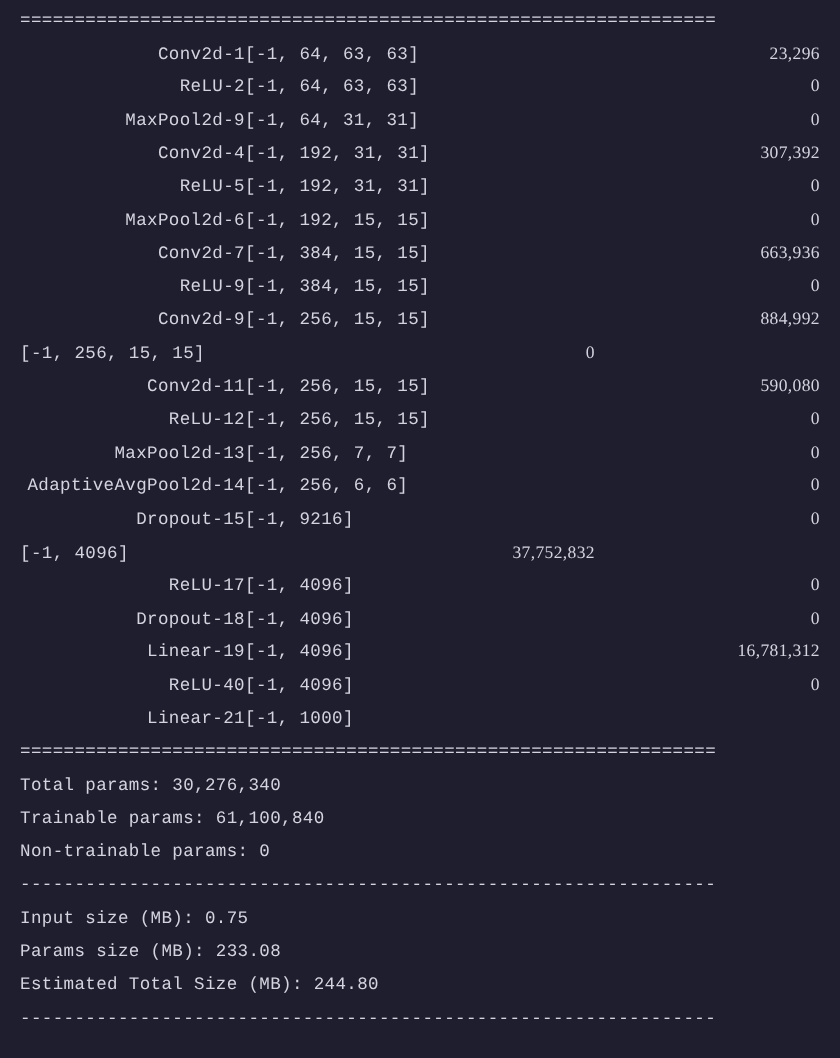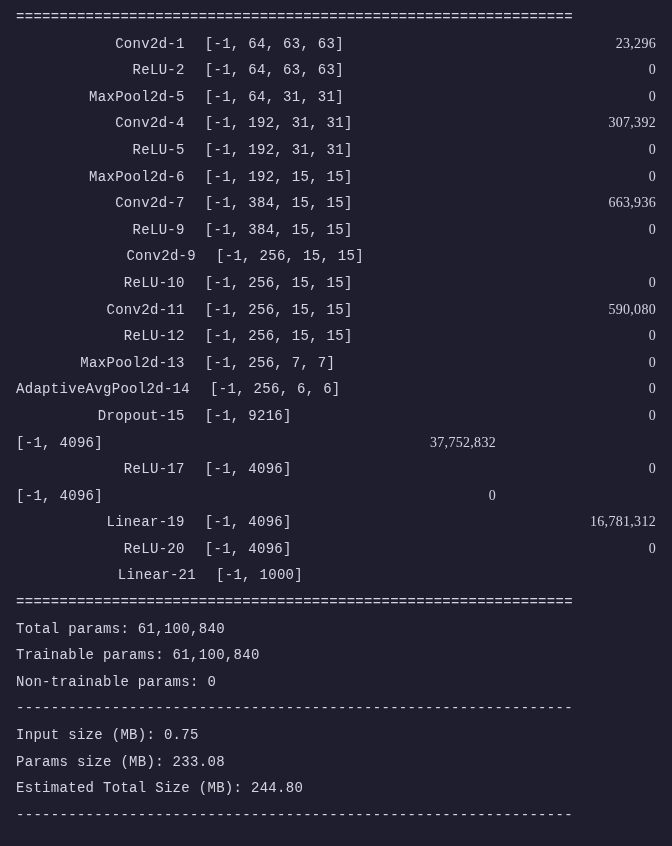--- a/index.html
+++ b/index.html
@@ -21,21 +21,20 @@
       white-space: pre;
       overflow: hidden;
     }
     .separator-dash {
       white-space: pre;
       overflow: hidden;
     }
     .layer-row {
       display: flex;
       white-space: pre;
-      gap: 20px;
     }
     .col-layer {
       width: 180px;
       text-align: right;
     }
     .col-shape {
       width: 280px;
       text-align: left;
     }
     .col-param {
@@ -48,42 +47,42 @@
     }
   </style>
 </head>
 <body>
 
 <div>
   <div class="separator-eq">================================================================</div>
   <div id="layer-table">
       <div class="layer-row"><span class="col-layer">Conv2d-1</span><span class="col-shape">[-1, 64, 63, 63]</span><span class="col-param">23,296</span></div>
       <div class="layer-row"><span class="col-layer">ReLU-2</span><span class="col-shape">[-1, 64, 63, 63]</span><span class="col-param">0</span></div>
-      <div class="layer-row"><span class="col-layer">MaxPool2d-5</span><span class="col-shape">[-1, 64, 31, 31]</span><span class="col-param">0</span></div>
+      <div class="layer-row"><span class="col-layer">MaxPool2d-9</span><span class="col-shape">[-1, 64, 31, 31]</span><span class="col-param">0</span></div>
       <div class="layer-row"><span class="col-layer">Conv2d-4</span><span class="col-shape">[-1, 192, 31, 31]</span><span class="col-param">307,392</span></div>
       <div class="layer-row"><span class="col-layer">ReLU-5</span><span class="col-shape">[-1, 192, 31, 31]</span><span class="col-param">0</span></div>
       <div class="layer-row"><span class="col-layer">MaxPool2d-6</span><span class="col-shape">[-1, 192, 15, 15]</span><span class="col-param">0</span></div>
       <div class="layer-row"><span class="col-layer">Conv2d-7</span><span class="col-shape">[-1, 384, 15, 15]</span><span class="col-param">663,936</span></div>
       <div class="layer-row"><span class="col-layer">ReLU-9</span><span class="col-shape">[-1, 384, 15, 15]</span><span class="col-param">0</span></div>
-      <div class="layer-row"><span class="col-layer">Conv2d-9</span><span class="col-shape">[-1, 256, 15, 15]</span></div>
-      <div class="layer-row"><span class="col-layer">ReLU-10</span><span class="col-shape">[-1, 256, 15, 15]</span><span class="col-param">0</span></div>
+      <div class="layer-row"><span class="col-layer">Conv2d-9</span><span class="col-shape">[-1, 256, 15, 15]</span><span class="col-param">884,992</span></div>
+      <div class="layer-row"><span class="col-shape">[-1, 256, 15, 15]</span><span class="col-param">0</span></div>
       <div class="layer-row"><span class="col-layer">Conv2d-11</span><span class="col-shape">[-1, 256, 15, 15]</span><span class="col-param">590,080</span></div>
       <div class="layer-row"><span class="col-layer">ReLU-12</span><span class="col-shape">[-1, 256, 15, 15]</span><span class="col-param">0</span></div>
       <div class="layer-row"><span class="col-layer">MaxPool2d-13</span><span class="col-shape">[-1, 256, 7, 7]</span><span class="col-param">0</span></div>
       <div class="layer-row"><span class="col-layer">AdaptiveAvgPool2d-14</span><span class="col-shape">[-1, 256, 6, 6]</span><span class="col-param">0</span></div>
       <div class="layer-row"><span class="col-layer">Dropout-15</span><span class="col-shape">[-1, 9216]</span><span class="col-param">0</span></div>
       <div class="layer-row"><span class="col-shape">[-1, 4096]</span><span class="col-param">37,752,832</span></div>
       <div class="layer-row"><span class="col-layer">ReLU-17</span><span class="col-shape">[-1, 4096]</span><span class="col-param">0</span></div>
-      <div class="layer-row"><span class="col-shape">[-1, 4096]</span><span class="col-param">0</span></div>
+      <div class="layer-row"><span class="col-layer">Dropout-18</span><span class="col-shape">[-1, 4096]</span><span class="col-param">0</span></div>
       <div class="layer-row"><span class="col-layer">Linear-19</span><span class="col-shape">[-1, 4096]</span><span class="col-param">16,781,312</span></div>
-      <div class="layer-row"><span class="col-layer">ReLU-20</span><span class="col-shape">[-1, 4096]</span><span class="col-param">0</span></div>
+      <div class="layer-row"><span class="col-layer">ReLU-40</span><span class="col-shape">[-1, 4096]</span><span class="col-param">0</span></div>
       <div class="layer-row"><span class="col-layer">Linear-21</span><span class="col-shape">[-1, 1000]</span></div>
     </div>
   <div class="separator-eq">================================================================</div>
-  <div class="summary-line">Total params: 61,100,840</div>
+  <div class="summary-line">Total params: 30,276,340</div>
   <div class="summary-line">Trainable params: 61,100,840</div>
   <div class="summary-line">Non-trainable params: 0</div>
   <div class="separator-dash">----------------------------------------------------------------</div>
   <div class="summary-line">Input size (MB): 0.75</div>
   <div class="summary-line">Params size (MB): 233.08</div>
   <div class="summary-line">Estimated Total Size (MB): 244.80</div>
   <div class="separator-dash">----------------------------------------------------------------</div>
 </div>
 
 </body></html>

